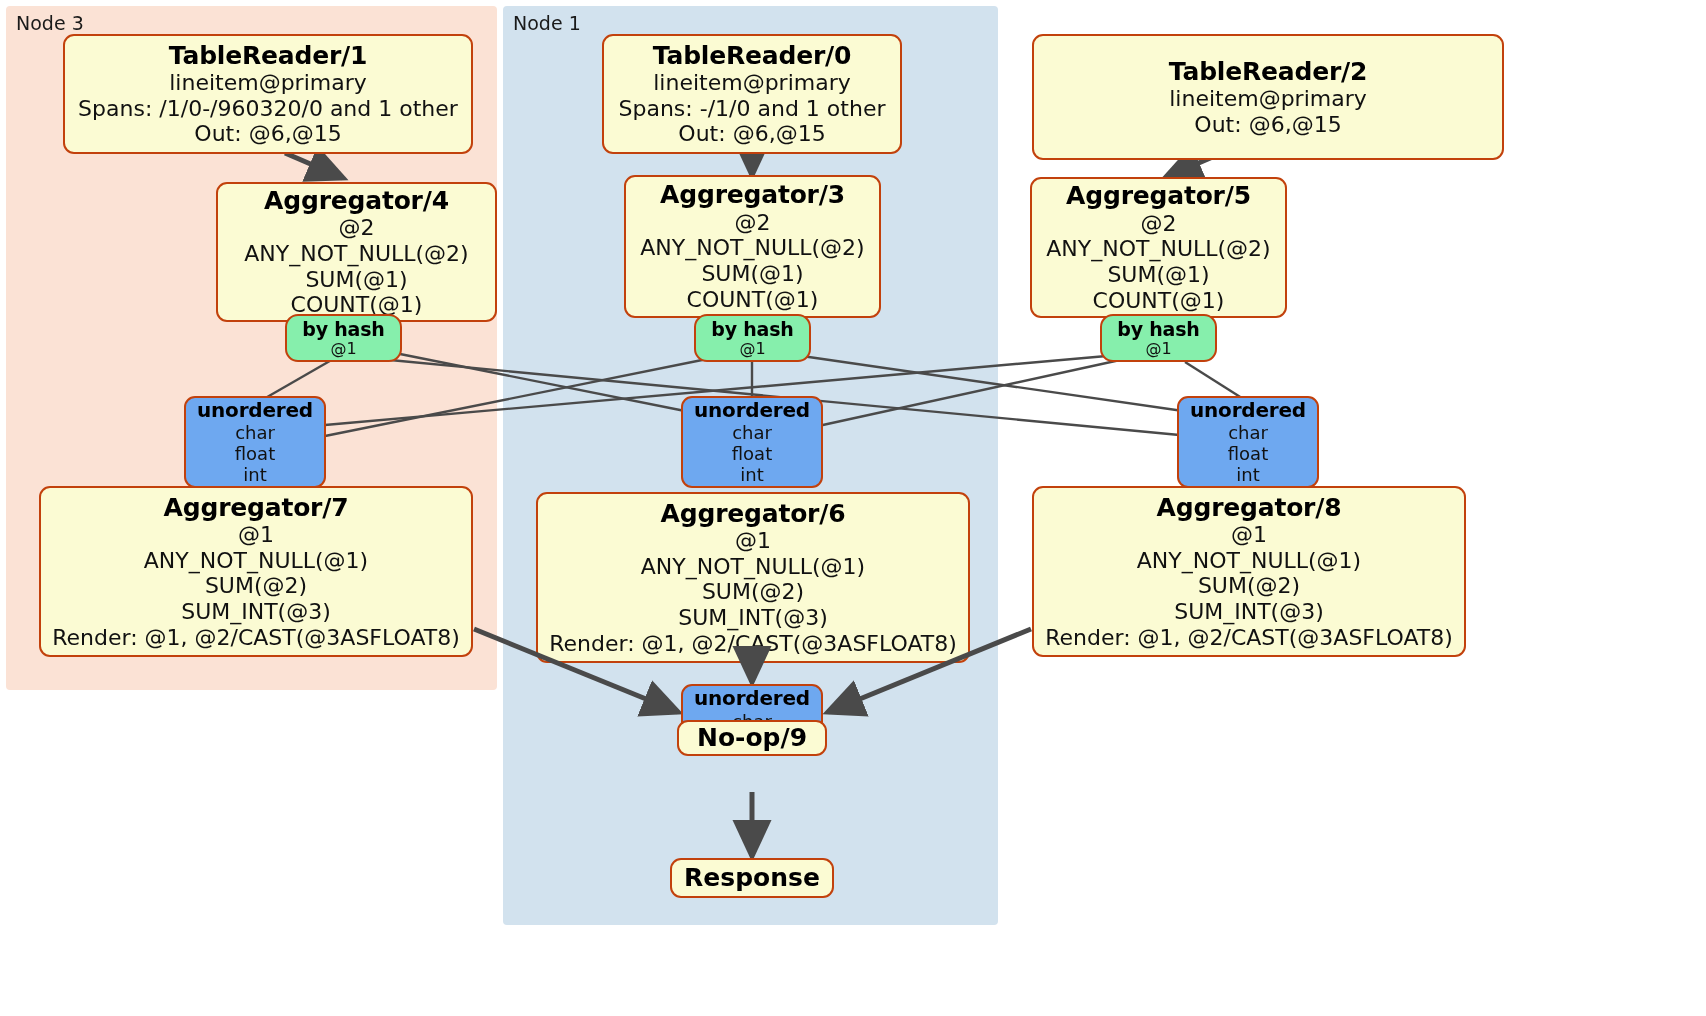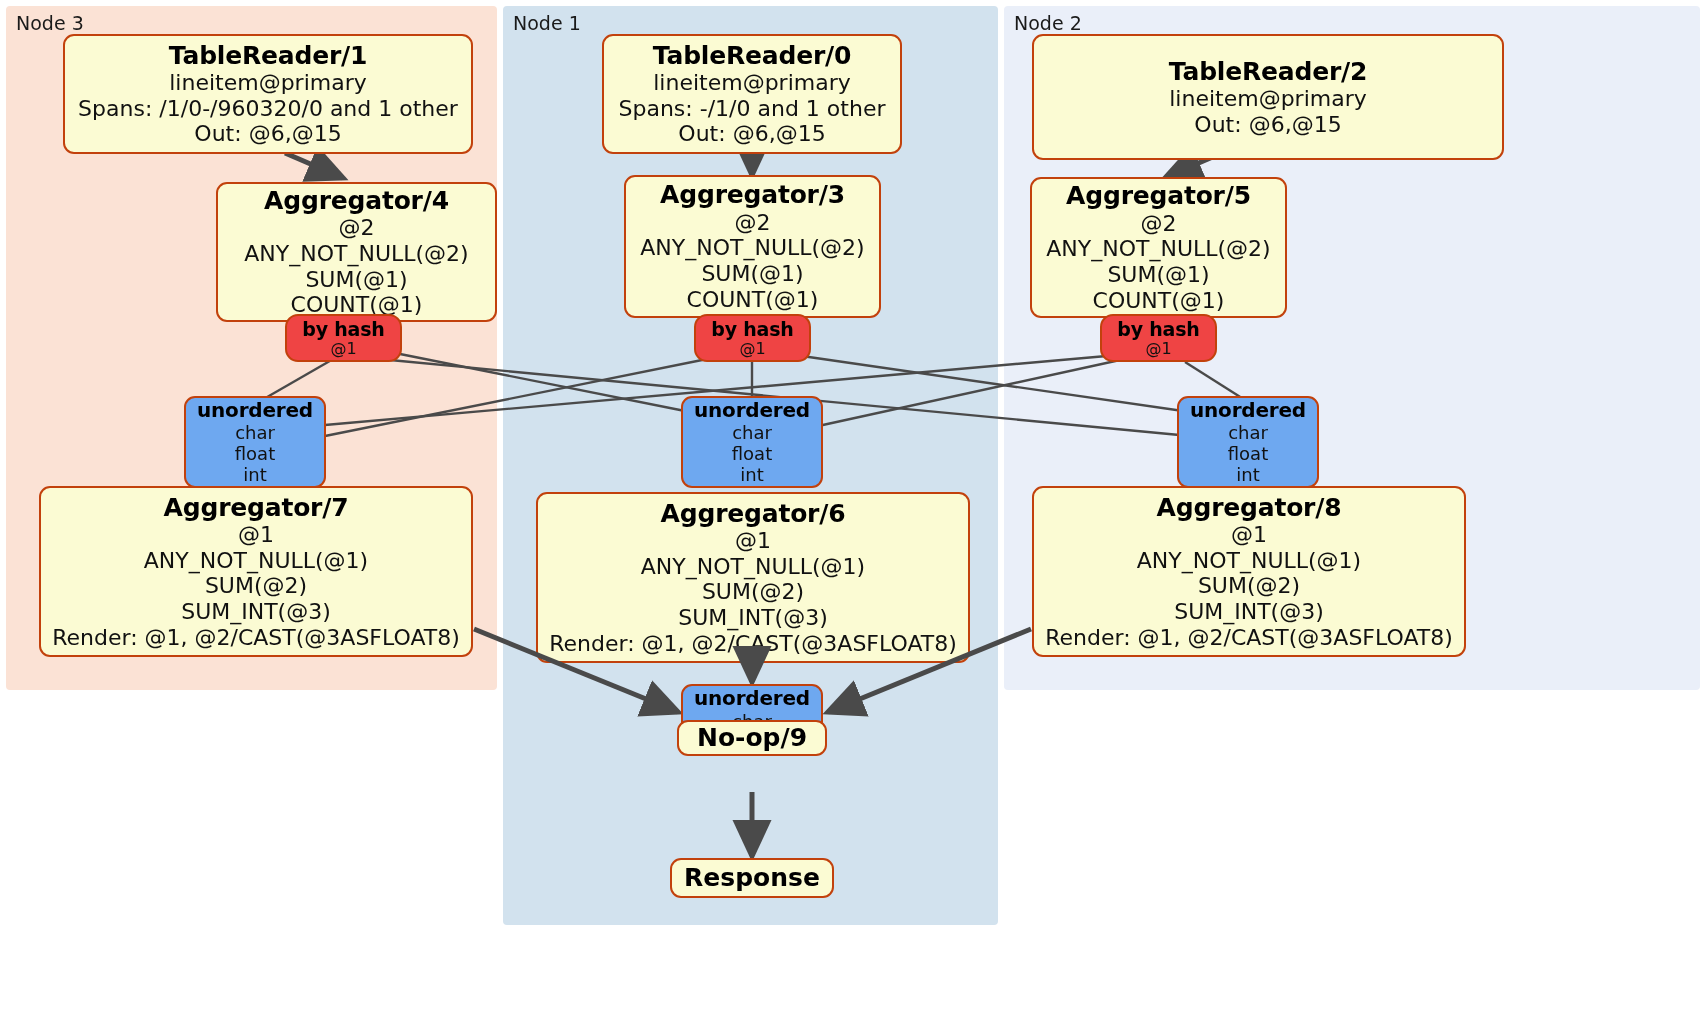--- a/index.html
+++ b/index.html
@@ -64,21 +64,21 @@
   }
   .proc {
     background: #fbfbd3;
     z-index: 4;
   }
   .router {
     background: #6ea8f0;
     z-index: 5;
   }
   .hash {
-    background: #ef4444;
+    background: #86efac;
     border-radius: 13px;
     z-index: 7;
   }
   .title {
     font-weight: bold;
     font-size: 25px;
     color: #000;
     letter-spacing: -0.2px;
   }
   .line {
@@ -98,23 +98,20 @@
 <div id="stage">
 
   <div class="panel" style="left:6px; top:6px; width:491px; height:684px; background:#fbe2d5;">
     <span class="panel-label">Node 3</span>
   </div>
 
   <div class="panel" style="left:503px; top:6px; width:495px; height:919px; background:#d2e2ee;">
     <span class="panel-label">Node 1</span>
   </div>
 
-  <div class="panel" style="left:1004px; top:6px; width:696px; height:684px; background:#eaeff9;">
-    <span class="panel-label">Node 2</span>
-  </div>
 
   <svg id="edges" xmlns="http://www.w3.org/2000/svg" viewBox="0 0 1706 1016">
     <defs>
       <marker id="arrowThick" markerWidth="9" markerHeight="9" refX="7.2" refY="4.5" orient="auto" markerUnits="strokeWidth">
         <path d="M0,0.6 L8.4,4.5 L0,8.4 z" fill="#4a4a4a"></path>
       </marker>
     </defs>
     <g id="edges-under" stroke="#4a4a4a" fill="none">
 
       <path d="M285,153 L343,178" stroke-width="5" marker-end="url(#arrowThick)"></path>

